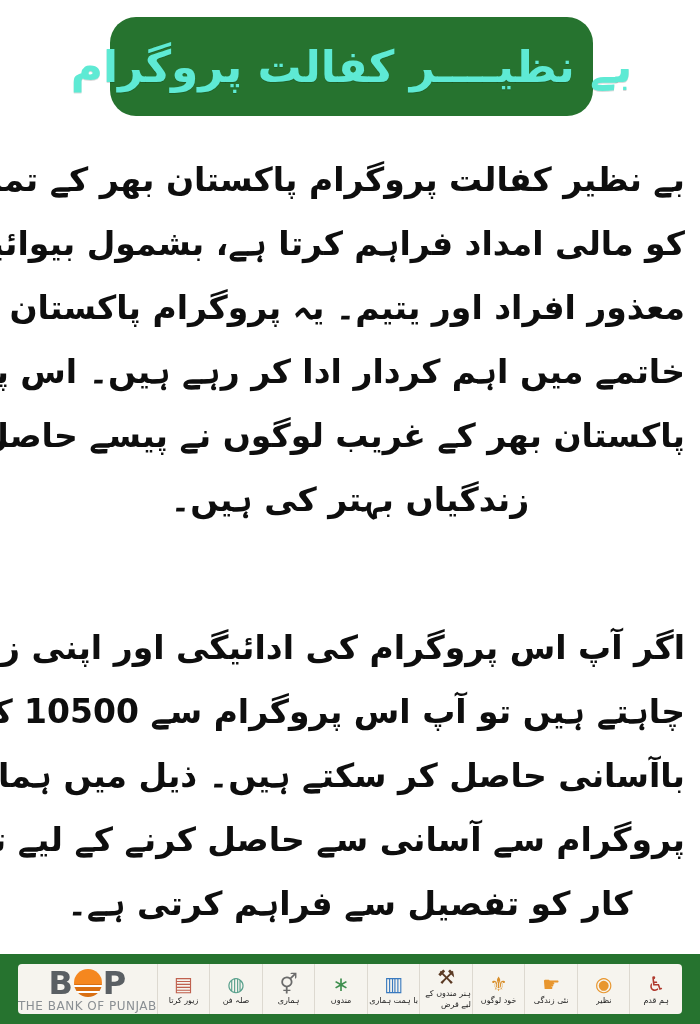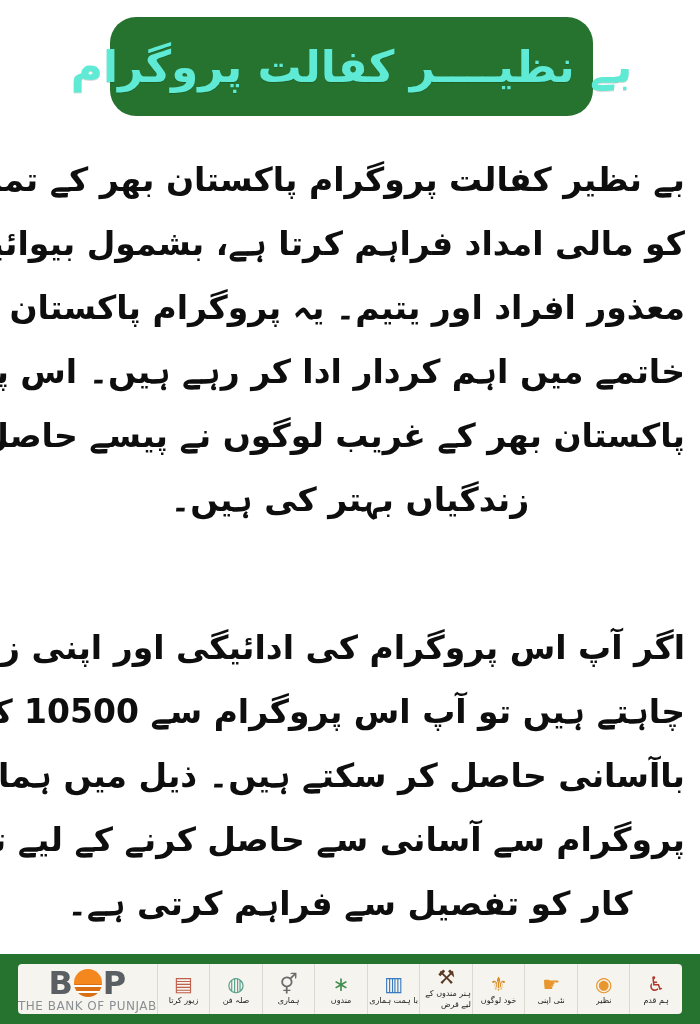--- a/index.html
+++ b/index.html
@@ -136,21 +136,21 @@
           <div class="prog">
           <span class="prog-icon" style="color: rgb(91, 58, 36);">⚒</span>
           <span class="prog-label">ہنر مندوں کے لیے قرض حسنہ سکیم</span>
         </div>
           <div class="prog">
           <span class="prog-icon" style="color: rgb(217, 143, 43);">⚜</span>
           <span class="prog-label">خود لوگوں</span>
         </div>
           <div class="prog">
           <span class="prog-icon" style="color: rgb(232, 150, 46);">☛</span>
-          <span class="prog-label">نئی اپنی</span>
+          <span class="prog-label">نئی زندگی</span>
         </div>
           <div class="prog">
           <span class="prog-icon" style="color: rgb(232, 150, 46);">◉</span>
           <span class="prog-label">نظیر</span>
         </div>
           <div class="prog">
           <span class="prog-icon" style="color: rgb(176, 58, 46);">♿</span>
           <span class="prog-label">ہم قدم</span>
         </div>
         </div>

